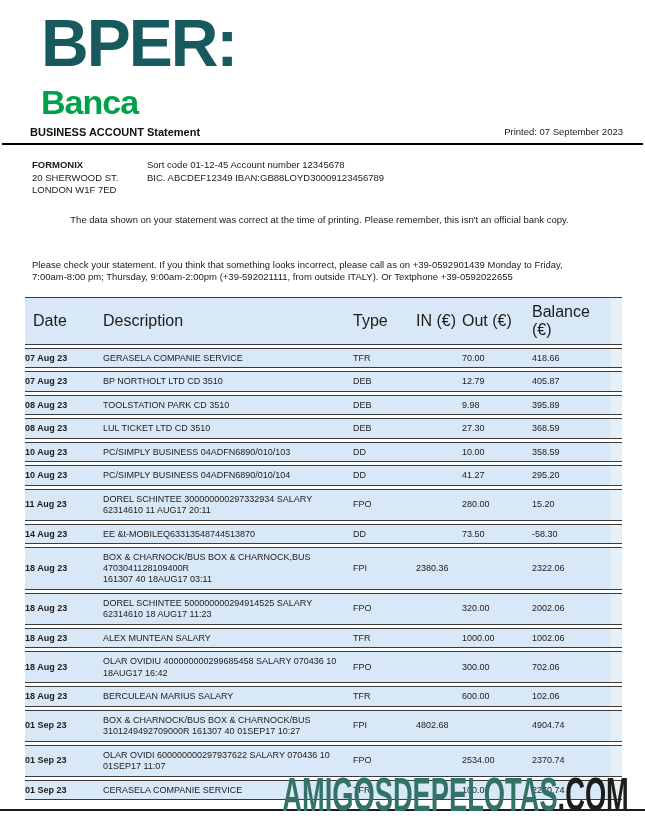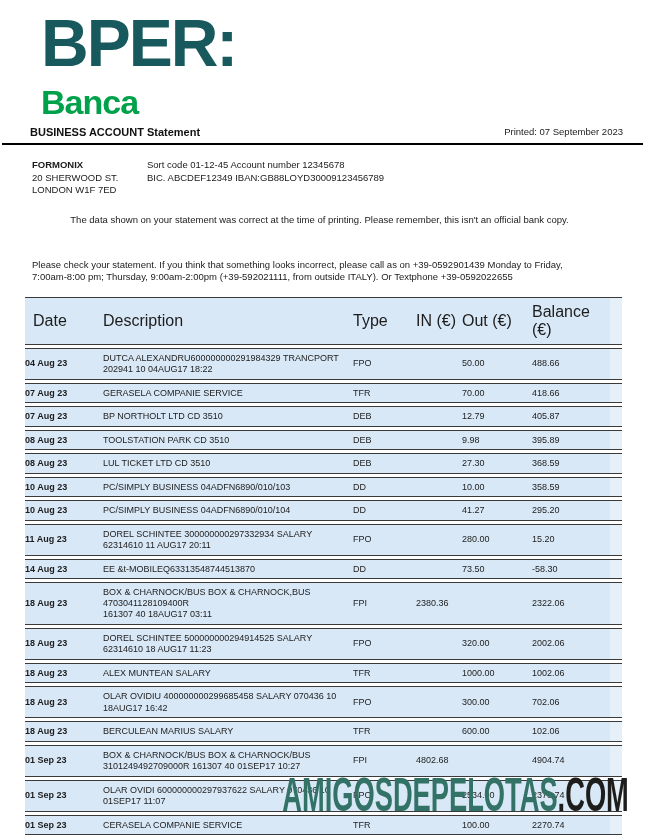--- a/index.html
+++ b/index.html
@@ -117,32 +117,20 @@
         <th class="col-desc">Description</th>
         <th class="col-type">Type</th>
         <th class="col-in num">IN (€)</th>
         <th class="col-out num">Out (€)</th>
         <th class="col-bal num">Balance (€)</th>
         <th class="col-pad"></th>
       </tr>
     </thead>
     <tbody>
         <tr>
-          <td class="col-date cell-date">04 Aug 23</td>
-          <td class="col-desc">
-            <div>DUTCA ALEXANDRU600000000291984329 TRANCPORT</div>
-            <div class="desc-l2">202941 10 04AUG17 18:22</div>
-          </td>
-          <td class="col-type">FPO</td>
-          <td class="col-in num"></td>
-          <td class="col-out num">50.00</td>
-          <td class="col-bal num">488.66</td>
-          <td class="col-pad"></td>
-        </tr>
-        <tr>
           <td class="col-date cell-date">07 Aug 23</td>
           <td class="col-desc">
             <div>GERASELA COMPANIE SERVICE</div>
           </td>
           <td class="col-type">TFR</td>
           <td class="col-in num"></td>
           <td class="col-out num">70.00</td>
           <td class="col-bal num">418.66</td>
           <td class="col-pad"></td>
         </tr>

